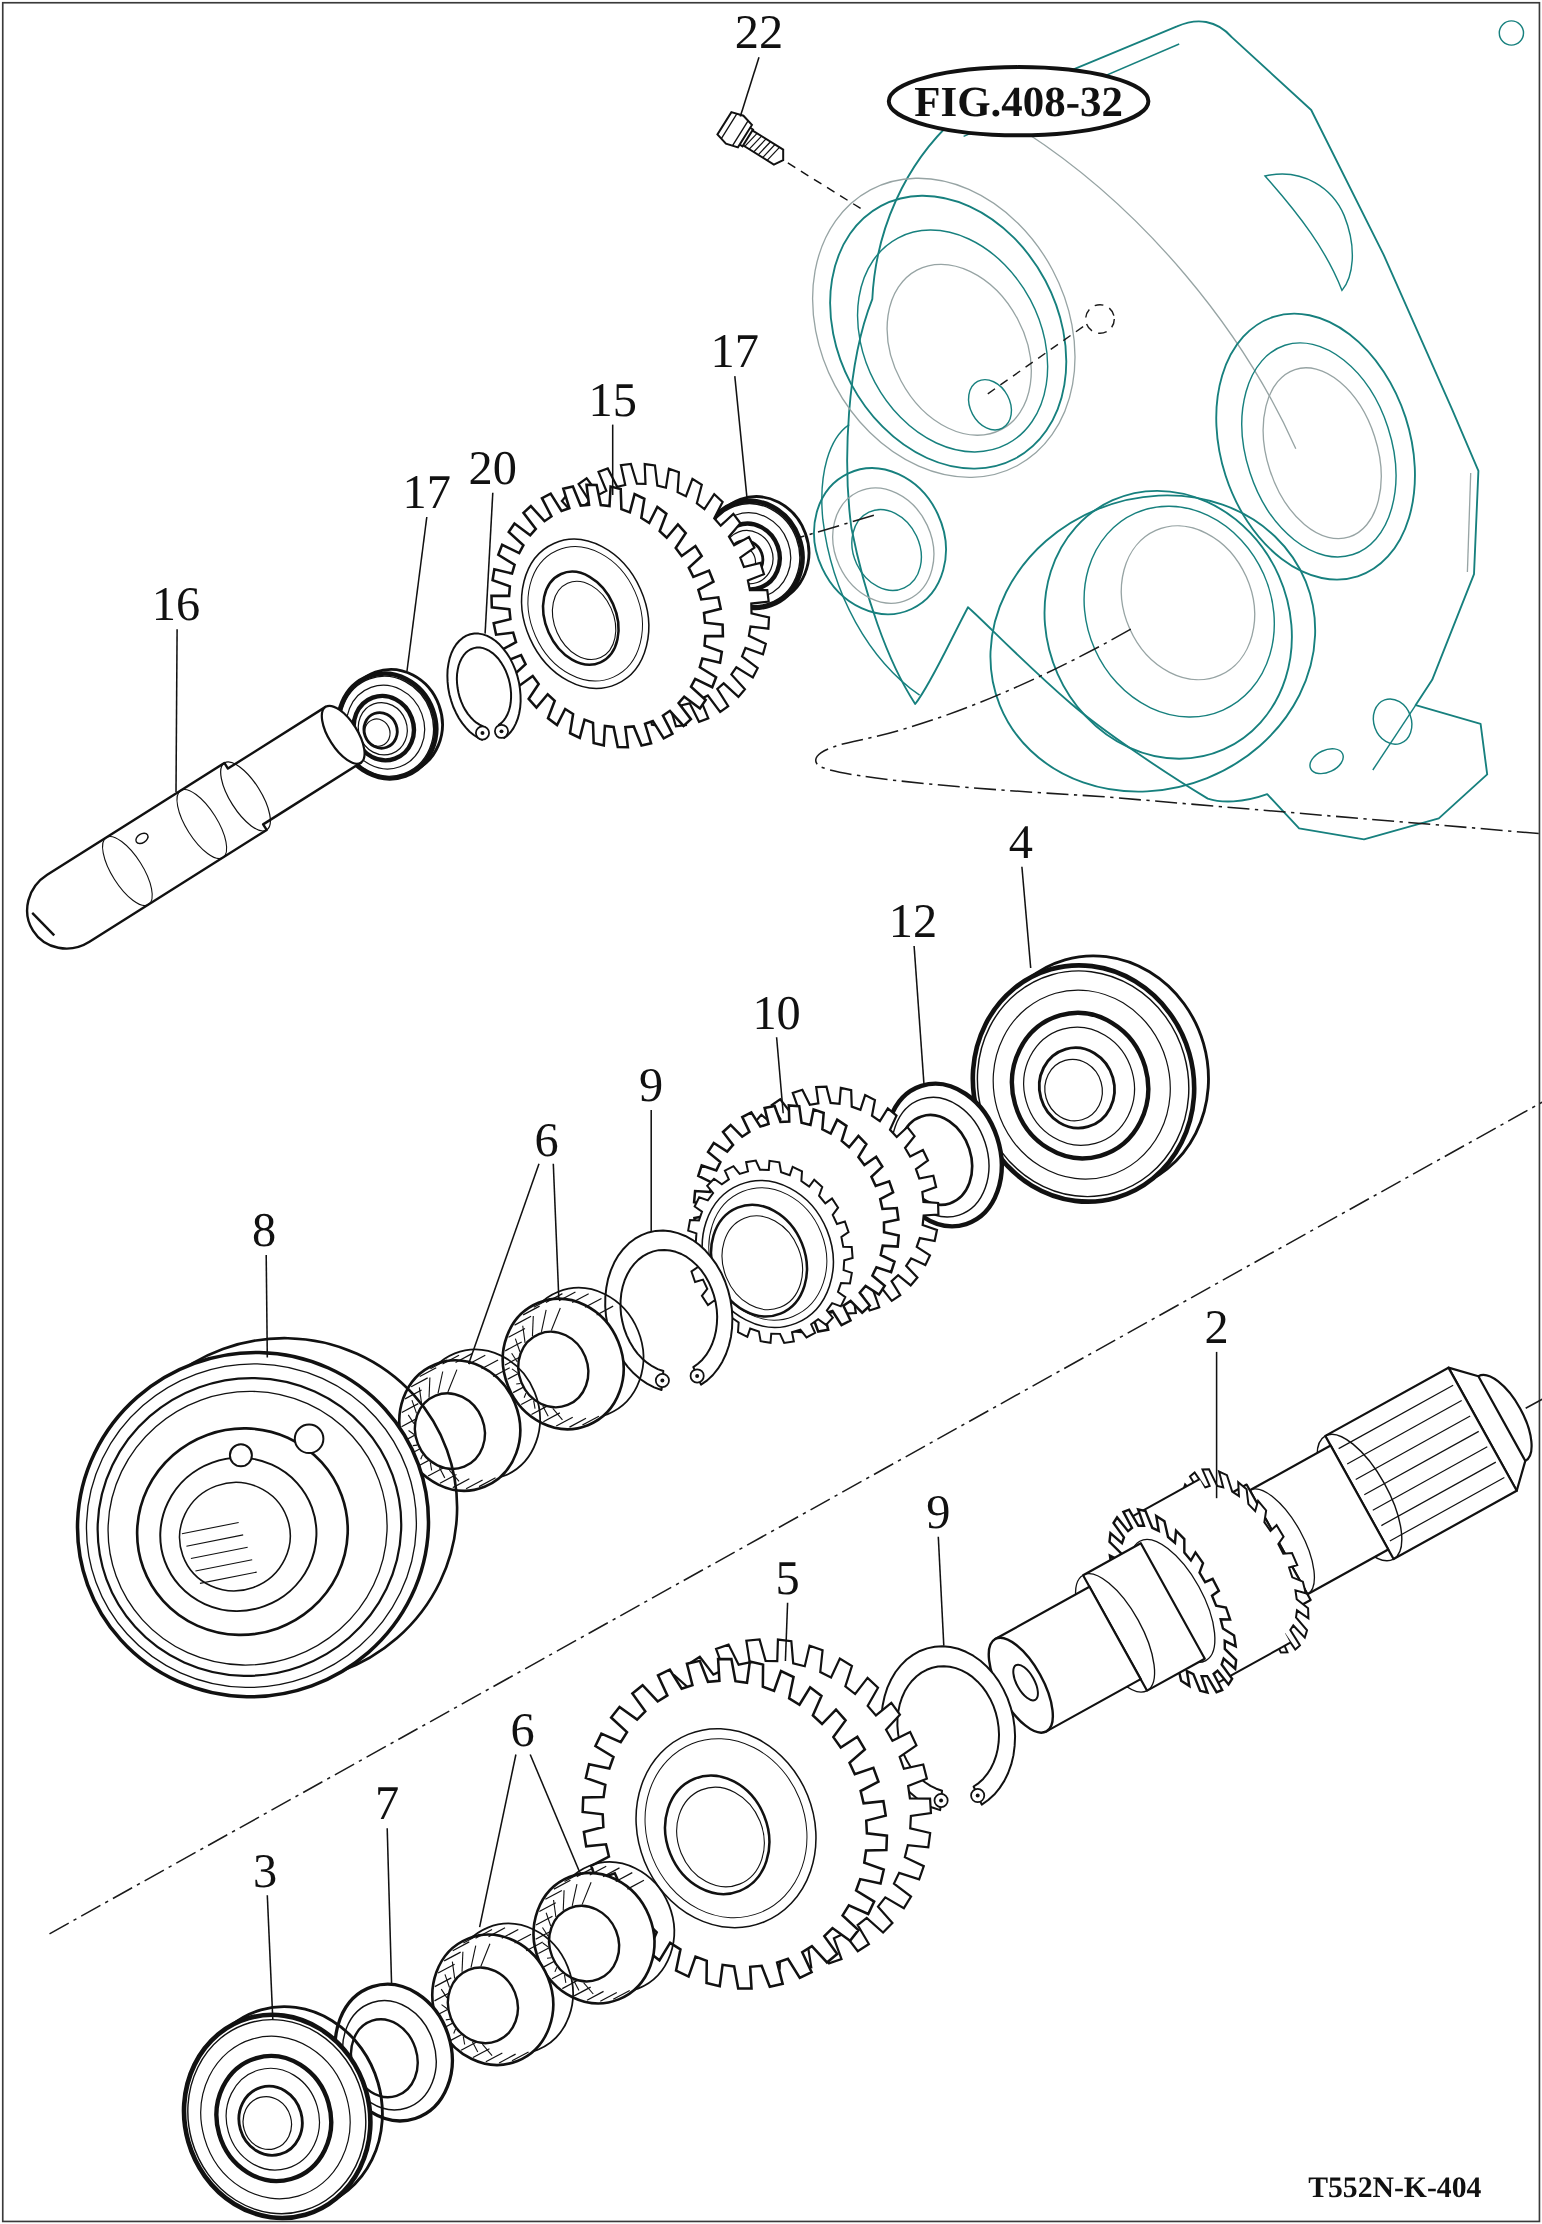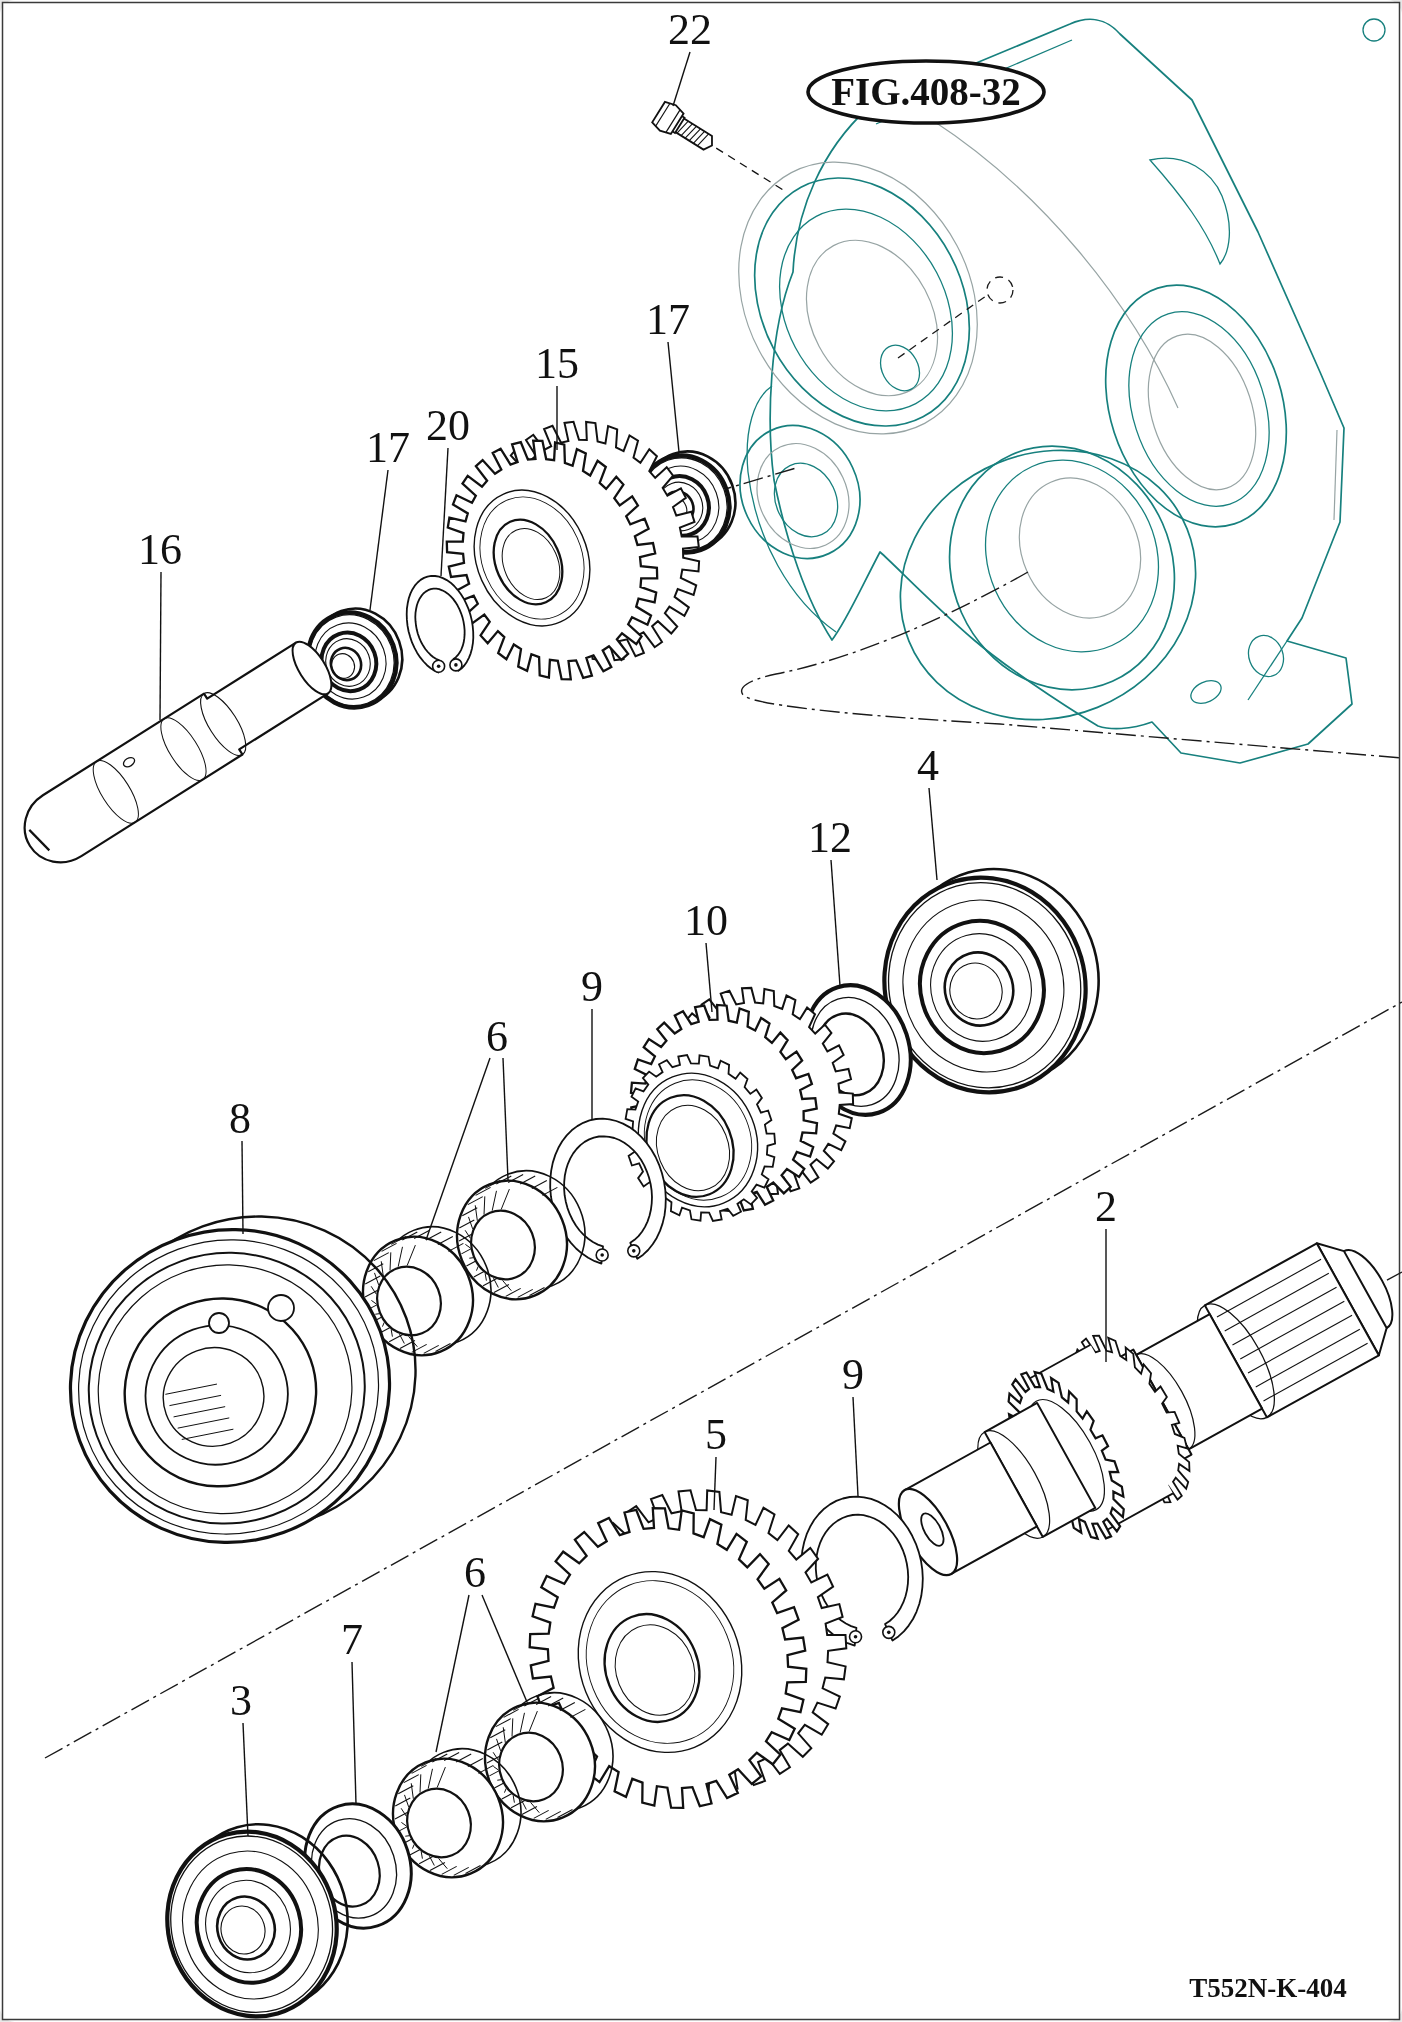--- a/index.html
+++ b/index.html
@@ -1,17 +1,17 @@
 <!DOCTYPE html>
 <html><head>
 <meta charset="utf-8">
 <style>
   html,body{margin:0;padding:0;background:#e8e8e8;}
   .page{width:1402px;height:2022px;background:#ffffff;position:relative;margin:0 auto;
-        font-family:"Liberation Serif","DejaVu Serif",serif;border-radius:15px;}
+        font-family:"Liberation Serif","DejaVu Serif",serif;}
   svg{display:block;}
   .callout-text{font-family:"Liberation Serif","DejaVu Serif",serif;font-size:44px;fill:#111;}
   .fig-text{font-family:"Liberation Serif","DejaVu Serif",serif;font-size:39px;font-weight:bold;fill:#111;}
   .doc-text{font-family:"Liberation Serif","DejaVu Serif",serif;font-size:27px;font-weight:bold;fill:#111;}
   .dashdot{stroke:#1a1a1a;stroke-width:1.4;fill:none;stroke-dasharray:20 5 3 5;}
   .dashed{stroke:#1a1a1a;stroke-width:1.3;fill:none;stroke-dasharray:8 6;}
   .teal{stroke:#17807E;fill:none;stroke-width:1.7;stroke-linejoin:round;}
   .tealthin{stroke:#17807E;fill:none;stroke-width:1.3;}
   .ghostgray{stroke:#97a4a4;fill:none;stroke-width:1.2;}
 </style>

